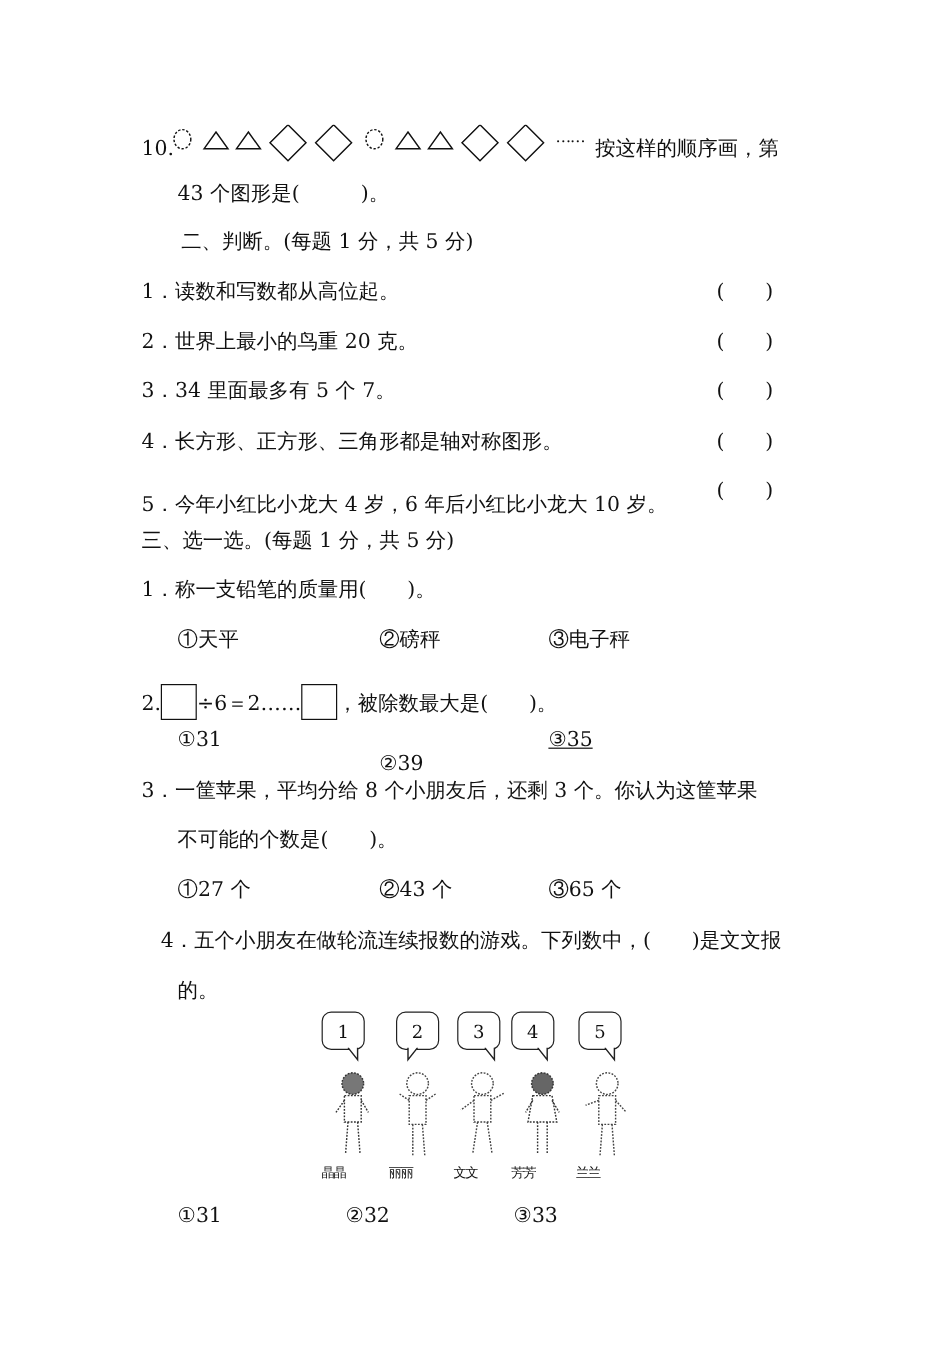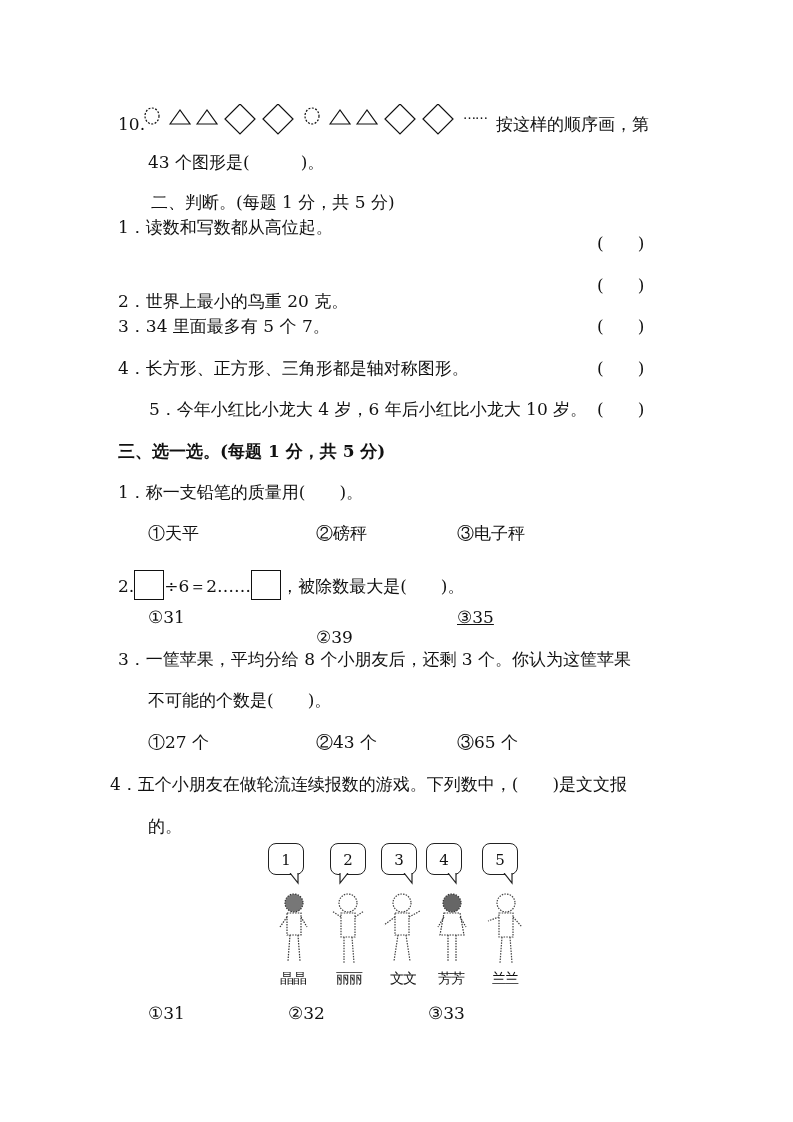--- a/index.html
+++ b/index.html
@@ -21,21 +21,21 @@
     .kid { position: absolute; top: 0; width: 50px; }
     .bubble {
       position: absolute; top: 0; width: 36px; height: 32px;
       border: 1.3px solid #222; border-radius: 8px; background: #fff;
       text-align: center; line-height: 32px; font-size: 15px;
       box-sizing: border-box;
     }
     .bubble-tail { position: absolute; top: 30px; }
     .kid-body { position: absolute; top: 48px; }
     .kid-name {
-      position: absolute; top: 127px; font-size: 14px; width: 50px; text-align: center;
+      position: absolute; top: 127px; font-size: 11px; width: 50px; text-align: left;
       font-family: Liberation Mono, monospace; letter-spacing: -1px;
     }
   </style>
 </head>
 <body>
 
 <div class="line" style="left:118px; top:113px;">10.</div>
 <div class="shape-row">
   <svg width="350" height="32" viewBox="0 0 350 32">
     <g fill="none" stroke="#111" stroke-width="1.2">
@@ -51,56 +51,56 @@
       <polygon points="295,0 310,15 295,30 280,15"></polygon>
     </g>
   </svg>
 </div>
 <div class="line" style="left:463px; top:104px; font-size:13px; letter-spacing:-1px;">……</div>
 <div class="line" style="left:496px; top:113px;">按这样的顺序画，第</div>
 <div class="line" style="left:148px; top:151px;">43 个图形是(　　　)。</div>
 
 <div class="line" style="left:118px; top:191px;margin-left:33px;">二、判断。(每题 1 分，共 5 分)</div>
 
-<div class="line" style="left:118px; top:216px;">1．读数和写数都从高位起。</div>
+<div class="line" style="left:118px; top:232px;">1．读数和写数都从高位起。</div>
 <div class="paren" style="left:597px; top:232px;">(　　)</div>
 
-<div class="line" style="left:118px; top:274px;margin-top:16px;">2．世界上最小的鸟重 20 克。</div>
+<div class="line" style="left:118px; top:274px;">2．世界上最小的鸟重 20 克。</div>
 <div class="paren" style="left:597px; top:274px;">(　　)</div>
 
 <div class="line" style="left:118px; top:315px;">3．34 里面最多有 5 个 7。</div>
 <div class="paren" style="left:597px; top:315px;">(　　)</div>
 
 <div class="line" style="left:118px; top:357px;">4．长方形、正方形、三角形都是轴对称图形。</div>
 <div class="paren" style="left:597px; top:357px;">(　　)</div>
 
-<div class="line" style="left:118px; top:398px;margin-left:31px;">5．今年小红比小龙大 4 岁，6 年后小红比小龙大 10 岁。</div>
+<div class="line" style="left:118px; top:410px;">5．今年小红比小龙大 4 岁，6 年后小红比小龙大 10 岁。</div>
 <div class="paren" style="left:597px; top:398px;">(　　)</div>
 
-<div class="line" style="left:118px; top:440px;font-weight:bold;">三、选一选。(每题 1 分，共 5 分)</div>
+<div class="line" style="left:118px; top:440px;">三、选一选。(每题 1 分，共 5 分)</div>
 
 <div class="line" style="left:118px; top:481px;">1．称一支铅笔的质量用(　　)。</div>
 <div class="opt" style="left:148px; top:522px;">①天平</div>
 <div class="opt" style="left:316px; top:522px;">②磅秤</div>
 <div class="opt" style="left:457px; top:522px;">③电子秤</div>
 
 <div class="line" style="left:118px; top:570px;">
   <span>2.</span><span class="box"></span><span>÷6＝2……</span><span class="box"></span><span>，被除数最大是(　　)。</span>
 </div>
 <div class="opt" style="left:148px; top:606px;">①31</div>
 <div class="opt" style="left:316px; top:626px;">②39</div>
 <div class="opt" style="left:457px; top:606px;text-decoration:underline;">③35</div>
 
 <div class="line" style="left:118px; top:648px;">3．一筐苹果，平均分给 8 个小朋友后，还剩 3 个。你认为这筐苹果</div>
 <div class="line" style="left:148px; top:689px;">不可能的个数是(　　)。</div>
 <div class="opt" style="left:148px; top:731px;">①27 个</div>
 <div class="opt" style="left:316px; top:731px;">②43 个</div>
 <div class="opt" style="left:457px; top:731px;">③65 个</div>
 
-<div class="line" style="left:110px; top:773px;">4．五个小朋友在做轮流连续报数的游戏。下列数中，(　　)是文文报</div>
+<div class="line" style="left:134px; top:773px;">4．五个小朋友在做轮流连续报数的游戏。下列数中，(　　)是文文报</div>
 <div class="line" style="left:148px; top:815px;">的。</div>
 
 <div class="figure-area">
 
   <div class="kid" style="left:6px;">
     <div class="bubble" style="left:0;">1</div>
     <svg class="bubble-tail" style="left:20px;" width="14" height="12">
         <polyline points="2,0 10,10 10,0" fill="#fff" stroke="#222" stroke-width="1.2"></polyline>
       </svg>
     <svg class="kid-body" style="left:8px;" width="36" height="76">

